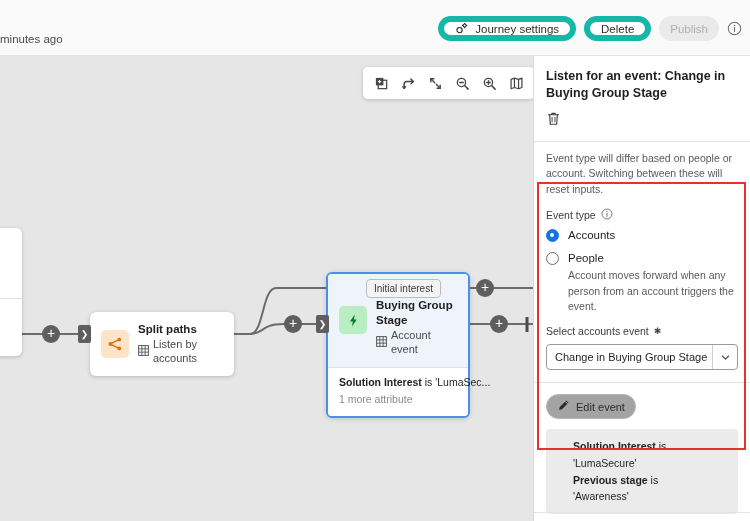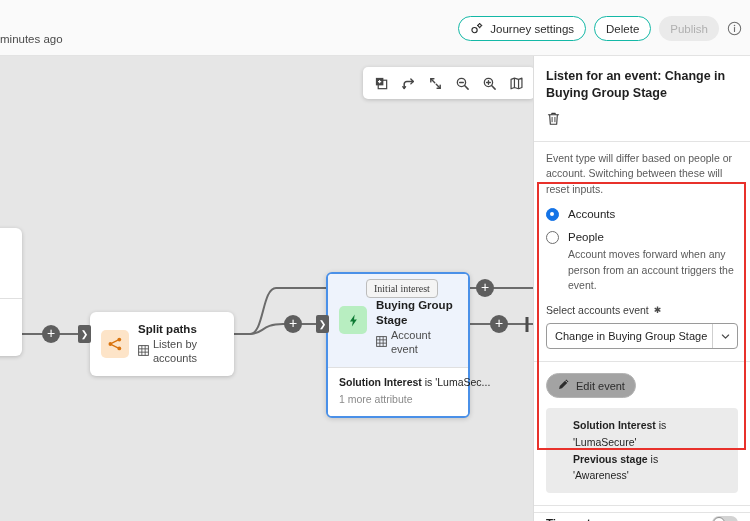--- a/index.html
+++ b/index.html
@@ -33,21 +33,21 @@
     display: flex;
     align-items: center;
     gap: 8px;
   }
   .btn {
     display: inline-flex;
     align-items: center;
     gap: 6px;
     height: 25px;
     padding: 0 11px;
-    border: 1px solid #14b8a6;
+    border: 6px solid #14b8a6;
     border-radius: 13px;
     background: #ffffff;
     font-size: 11.5px;
     color: #2c2c2c;
     cursor: pointer;
     white-space: nowrap;
   }
   .btn-disabled {
     border: none;
     background: #eaeaea;
@@ -147,21 +147,20 @@
   .chip {
     position: absolute;
     background: #f4f4f4;
     border: 1px solid #bcbcbc;
     border-radius: 4px;
     font-size: 10px;
     color: #3a3a3a;
     padding: 3px 7px;
     white-space: nowrap;
     z-index: 12;
-    font-family: Liberation Serif, serif;
   }
   
   .plus {
     position: absolute;
     width: 18px; height: 18px;
     border-radius: 50%;
     background: #5e5e5e;
     color: #ffffff;
     display: flex; align-items: center; justify-content: center;
     font-size: 14px; line-height: 1;
@@ -554,20 +553,30 @@
       <path d="M6.5 6.3v5.6M9.5 6.3v5.6" stroke="#3c3c3c" stroke-width="1"></path>
     </svg>
   </div>
 
   <div class="panel-divider"></div>
 
   <div class="panel-note">Event type will differ based on people or account. Switching between these will reset inputs.</div>
 
   
   <div class="sect">
+    <div class="field-label">
+      <span>Event type</span>
+      <span>
+        <svg width="12" height="12" viewBox="0 0 16 16" fill="none">
+          <circle cx="8" cy="8" r="6.6" stroke="#6e6e6e" stroke-width="1.2"></circle>
+          <path d="M8 7.2v4" stroke="#6e6e6e" stroke-width="1.3" stroke-linecap="round"></path>
+          <circle cx="8" cy="4.9" r="0.85" fill="#6e6e6e"></circle>
+        </svg>
+      </span>
+    </div>
 
     <div class="radio-row">
       <span class="radio on"></span>
       <span class="radio-label">Accounts</span>
     </div>
 
     <div class="radio-row" style="margin-bottom:8px;">
       <span class="radio"></span>
       <span class="radio-label">People</span>
     </div>

